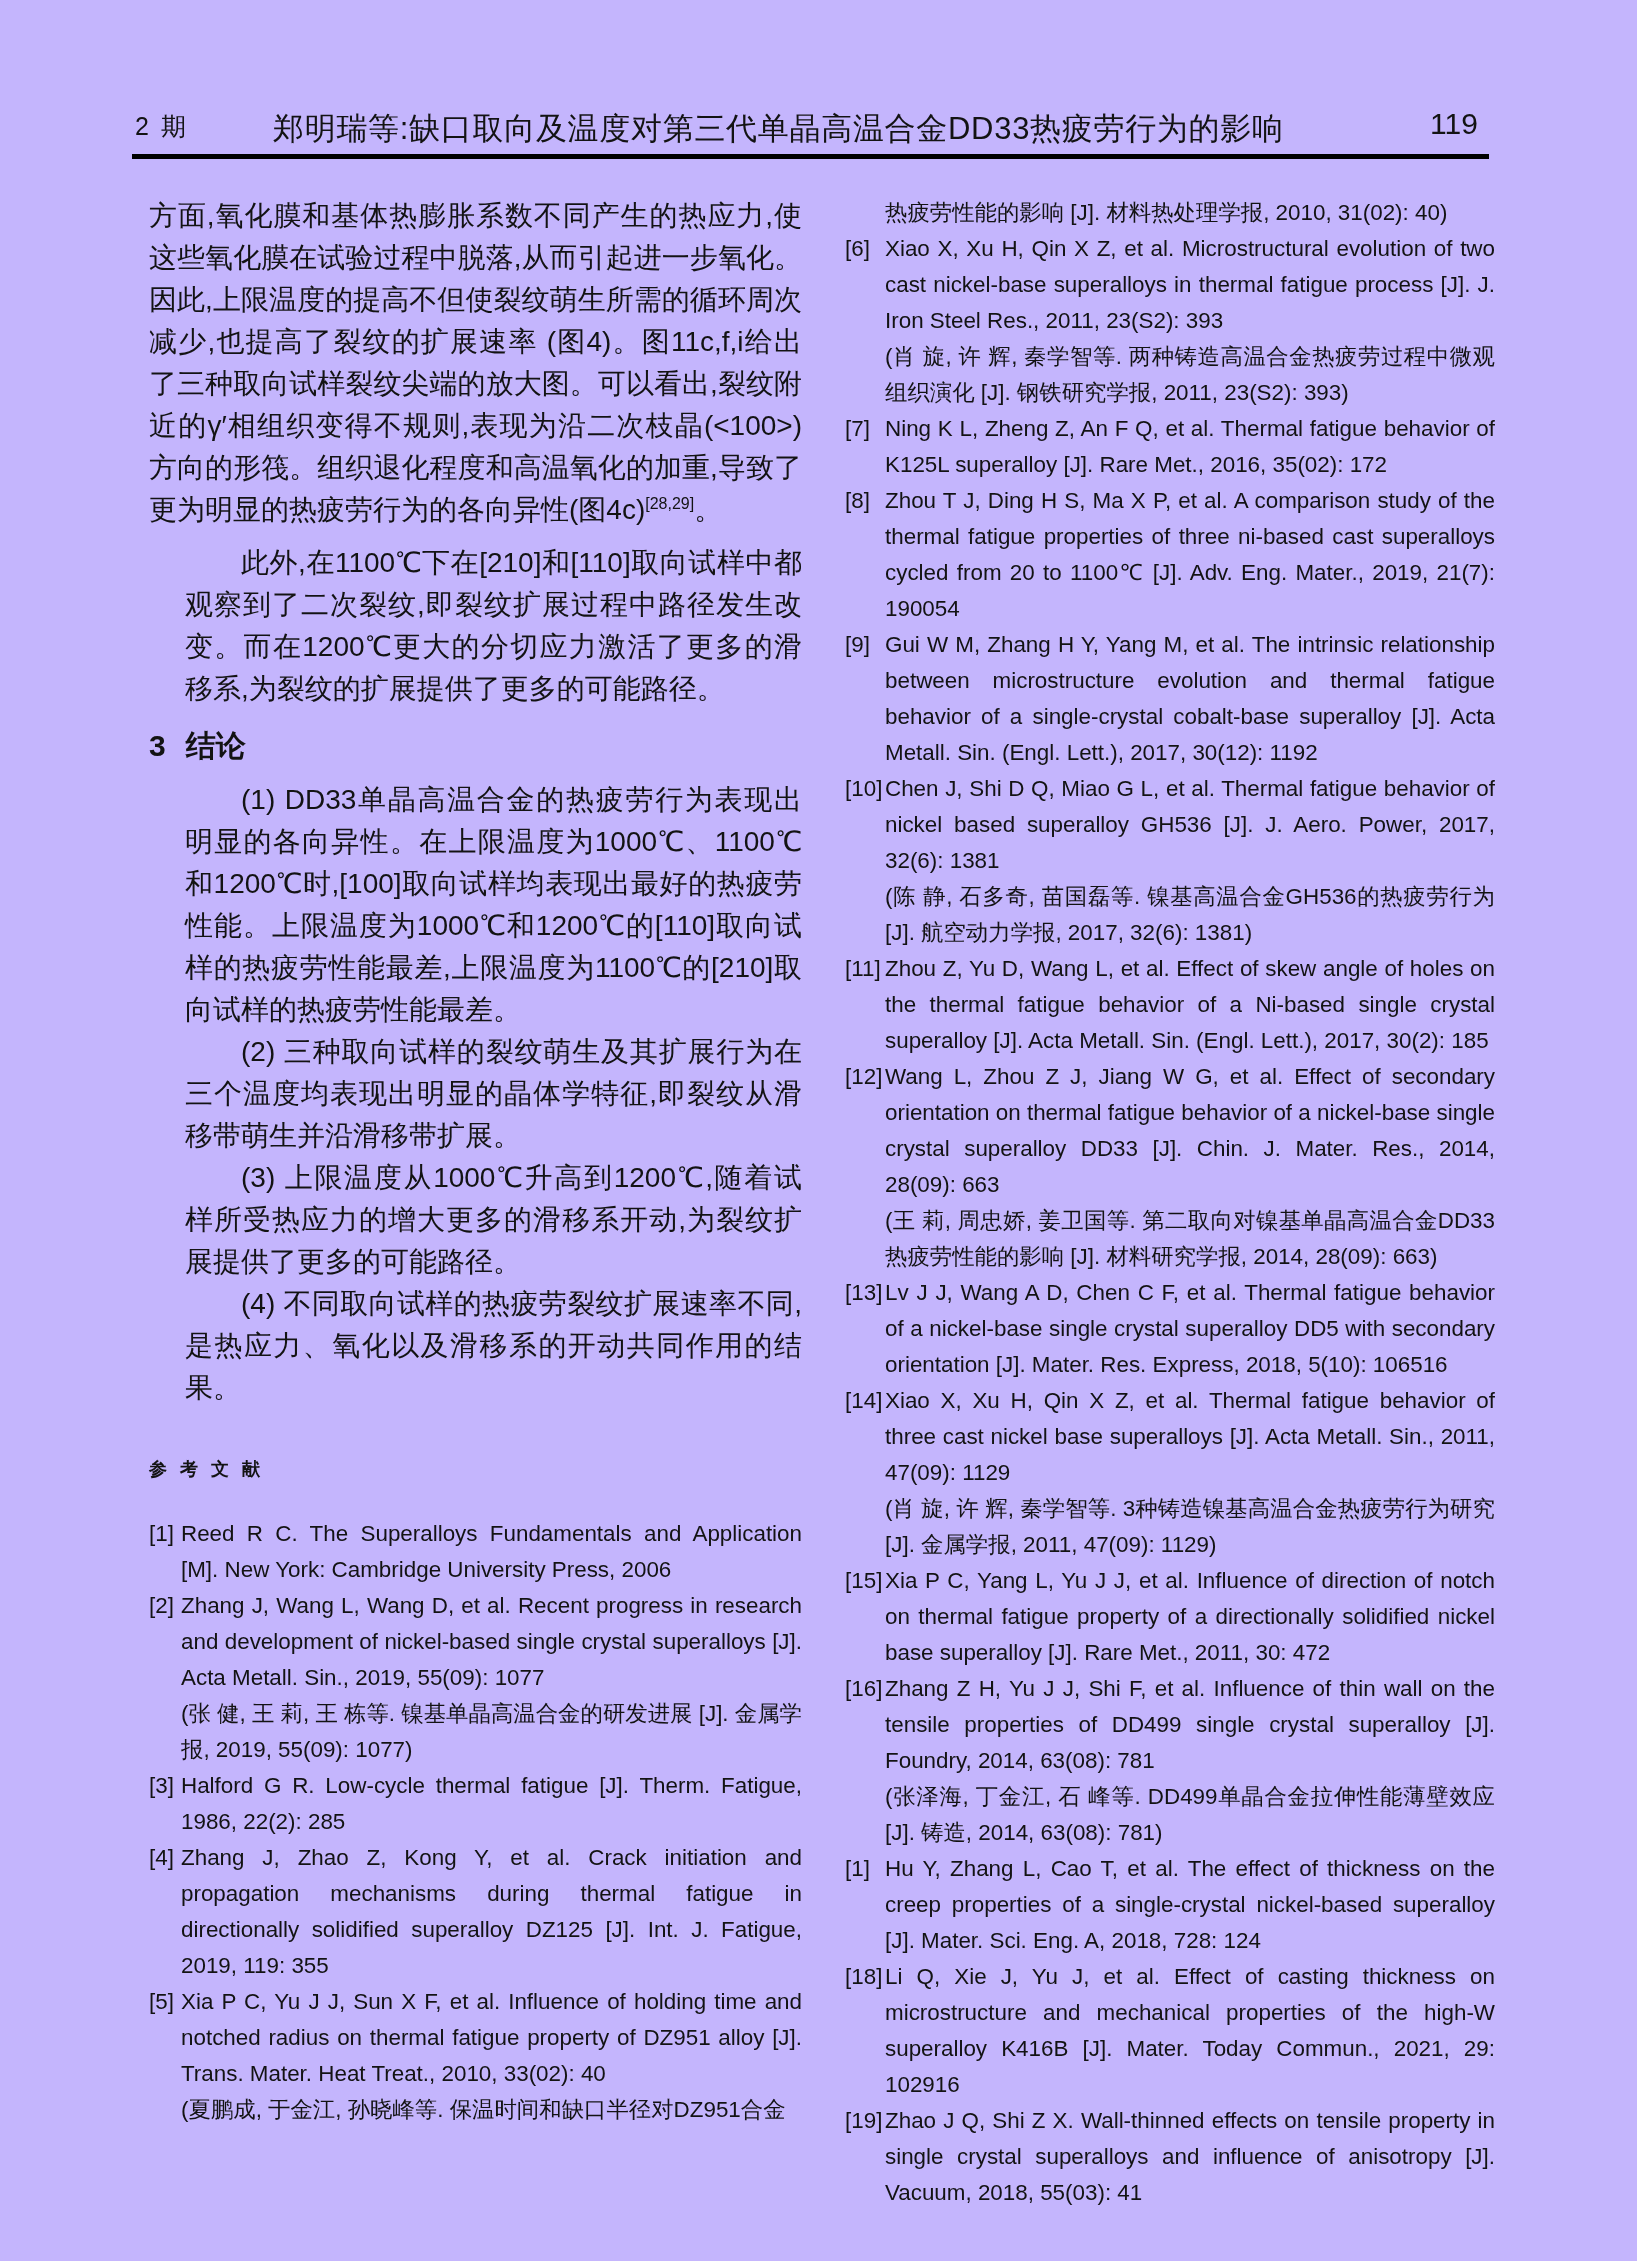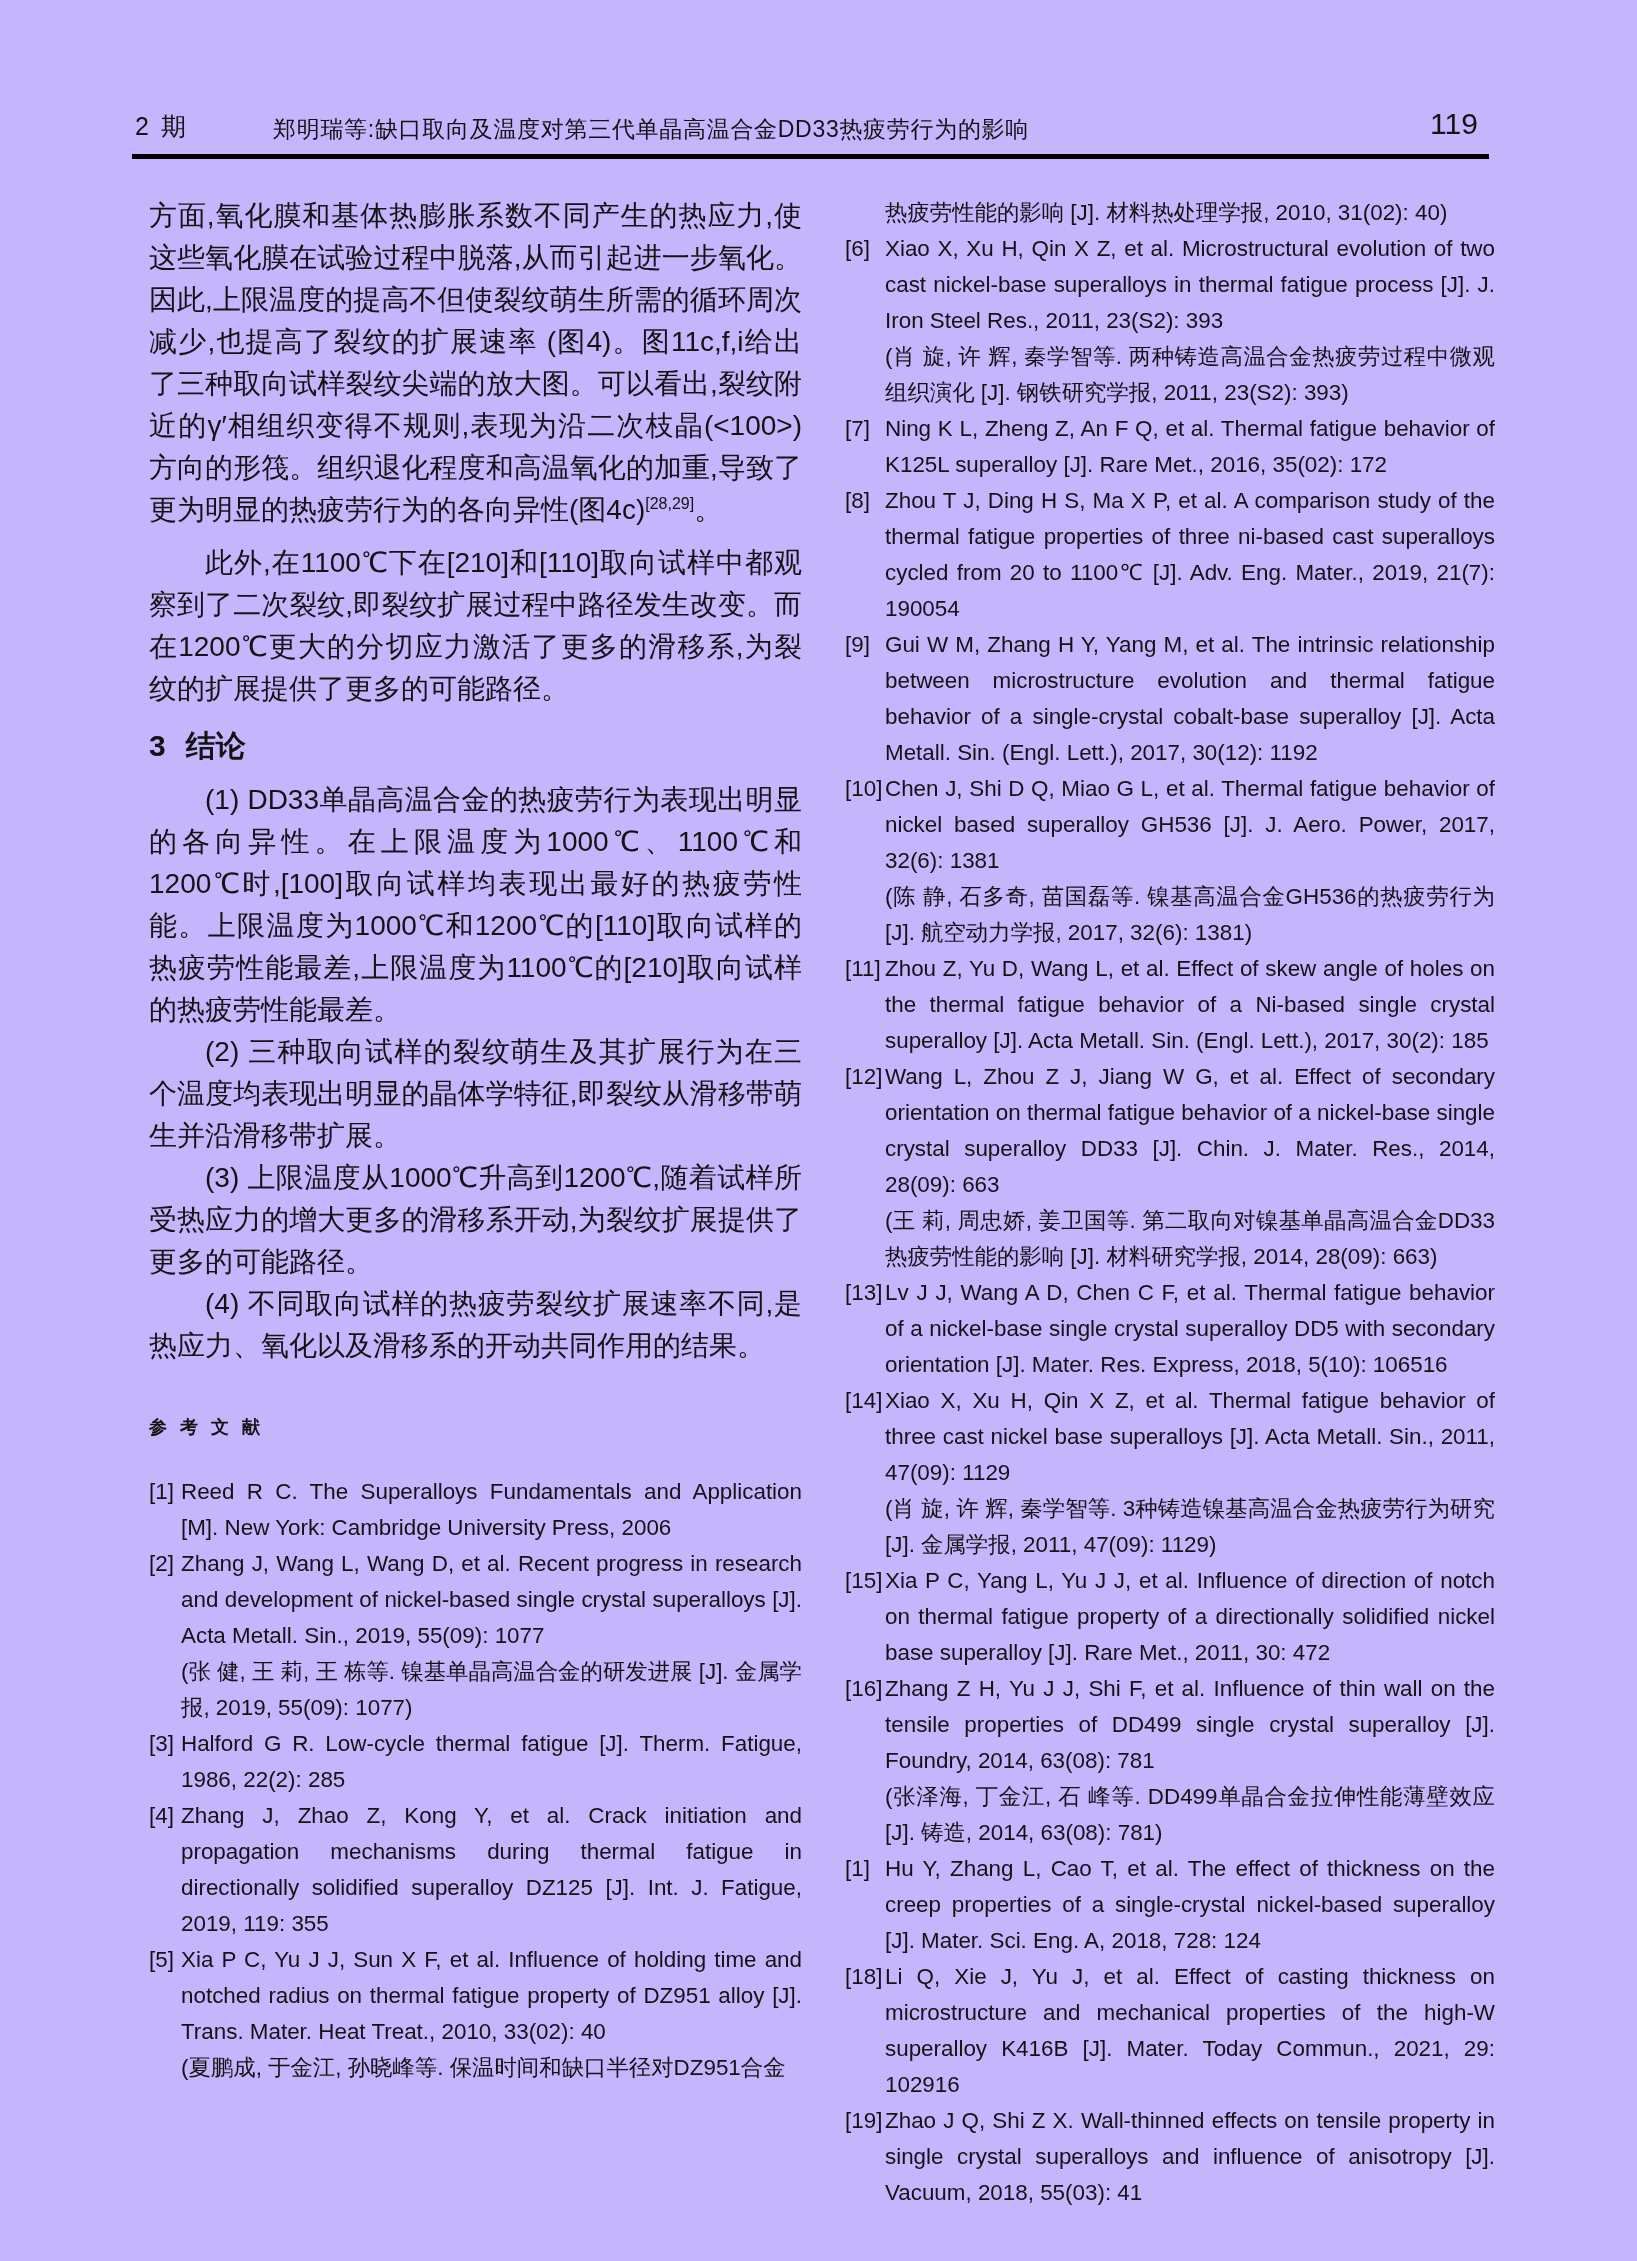--- a/index.html
+++ b/index.html
@@ -13,41 +13,41 @@
     font-family: Liberation Sans, sans-serif;
     overflow: hidden;
   }
   
   .hdr-issue {
     position: absolute; left: 135px; top: 112px;
     font-size: 25px; line-height: 29px; letter-spacing: 2.6px;
   }
   .hdr-title {
     position: absolute; left: 273px; top: 115px;
-    font-size: 23px; line-height: 28px; letter-spacing: 0.7px;
+    font-size: 31px; line-height: 28px; letter-spacing: 0.7px;
   }
   .hdr-page {
     position: absolute; left: 1430px; top: 108px;
     font-size: 30px; line-height: 32px;
   }
   .hdr-rule {
     position: absolute; left: 132px; top: 154px;
     width: 1357px; height: 5.3px; background: #000;
   }
   
   .col { position: absolute; top: 195px; }
   .col-left  { left: 149px;  width: 653px; }
   .col-right { left: 845px; width: 650px; }
 
   
   .body-p {
     font-size: 28px; line-height: 42px;
     text-align: justify; margin: 0;
   }
-  .indent { text-indent: 2em; }
+  .indent { text-indent: 2em; margin-left: 36px; }
   .mt16 { margin-top: 10.6px; }
   sup.refsup { font-size: 16px; vertical-align: super; line-height: 0; }
 
   .sec-heading {
     margin: 13.2px 0 10.6px 0;
     font-size: 30px; line-height: 46px; font-weight: 700;
   }
   .sec-heading .gap { display: inline-block; width: 20px; }
 
   .refs-heading {

